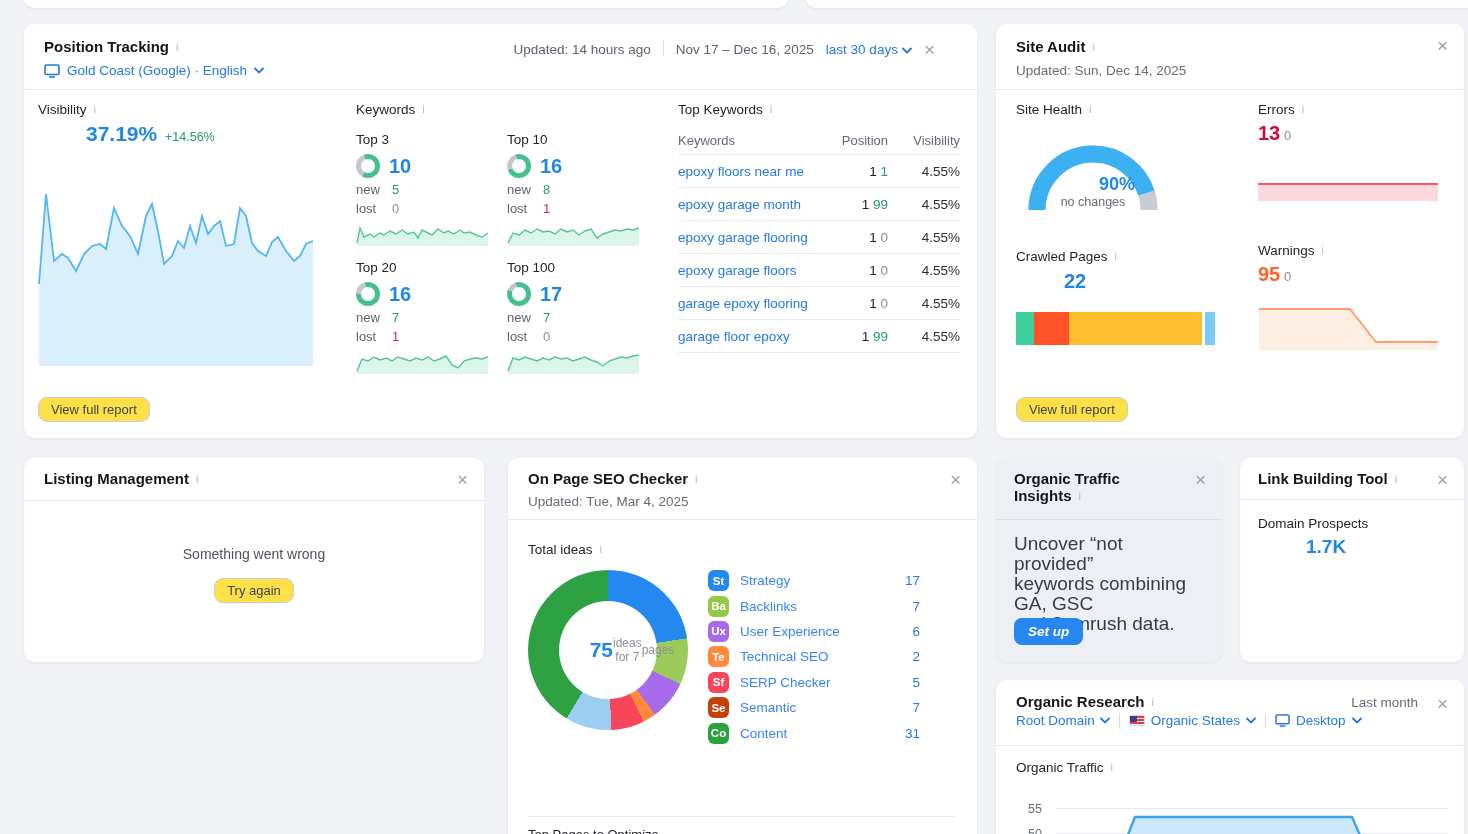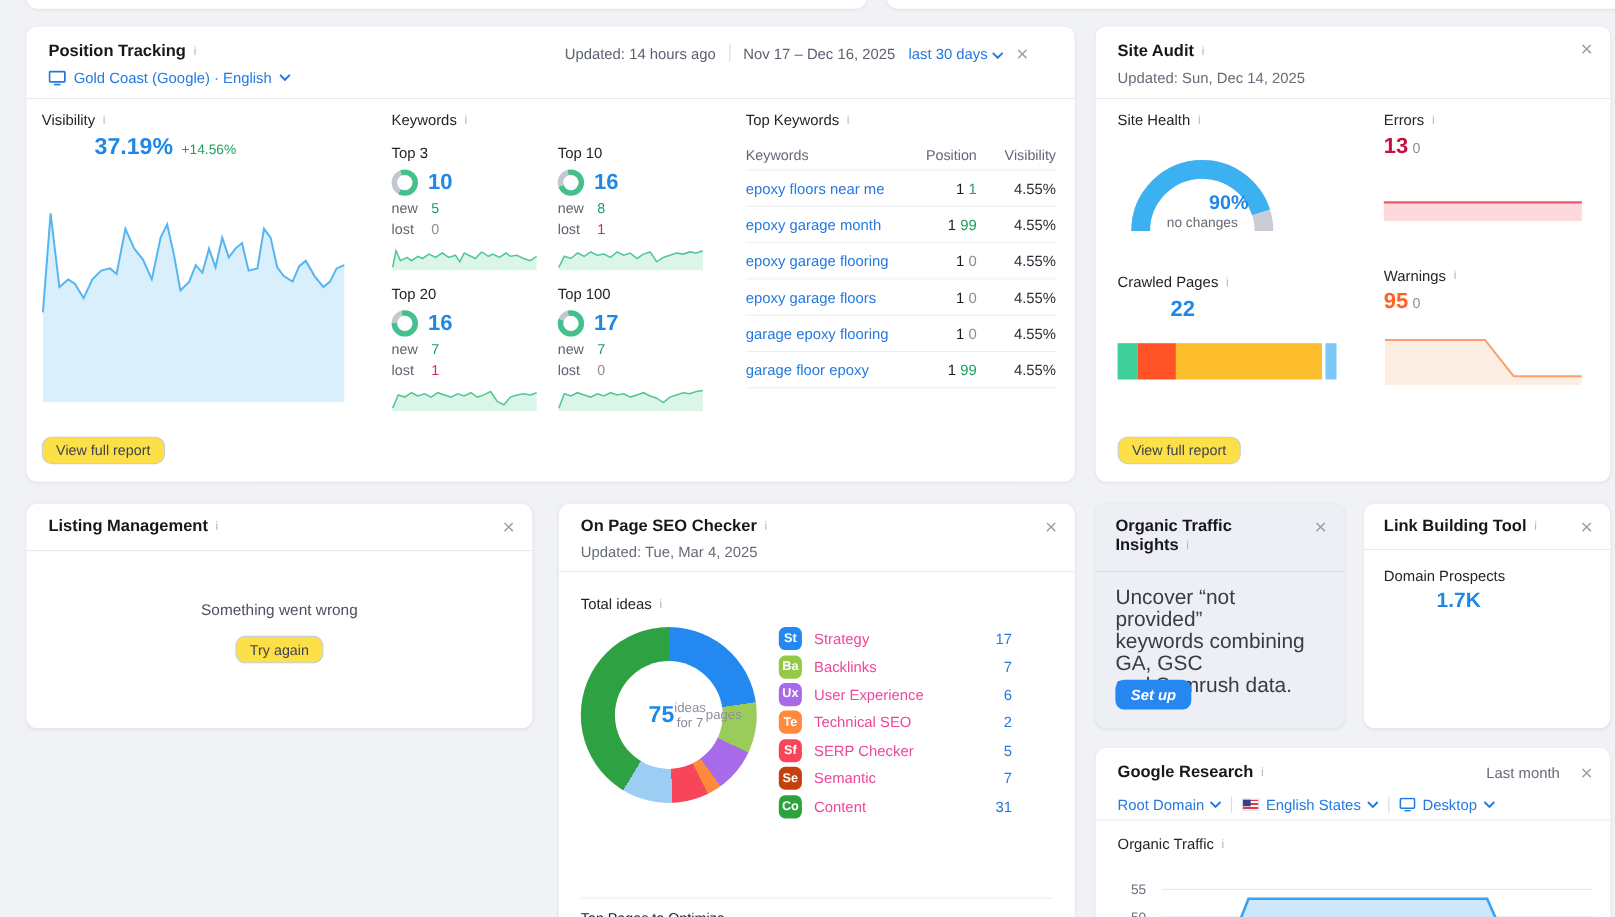--- a/index.html
+++ b/index.html
@@ -45,24 +45,24 @@
   
   .center-col { display:flex; flex-direction:column; align-items:center; }
   
   .donut { position:relative; width:160px; height:160px; border-radius:50%;
     background:conic-gradient(from 0deg,#2388f0 0 81.6deg,#9bcc5b 0 115.2deg,#a76ae8 0 144deg,#ff8a3e 0 153.6deg,#f9455a 0 177.6deg,#9ccdf3 0 211.2deg,#2ea242 0 360deg); }
   .donut::after { content:""; position:absolute; inset:31px; background:#fff; border-radius:50%; }
   .donut-center { position:absolute; inset:31px; display:flex; flex-direction:row; align-items:center; justify-content:center; z-index:2; text-align:center; }
   .legend-row { display:flex; align-items:center; height:25.4px; width:212px; }
   .badge { width:21px; height:21px; border-radius:6px; color:#fff; font-size:11.5px; font-weight:700; display:flex; align-items:center; justify-content:center; margin-right:11px; flex:0 0 auto; }
   .b0{background:#2388f0}.b1{background:#94c947}.b2{background:#a76ae8}.b3{background:#ff8a3e}.b4{background:#f9455a}.b5{background:#c2410c}.b6{background:#2ba23c}
-  .legend-row .llabel { flex:1; color:#ec4899; font-size:13.5px; }
+  .legend-row .llabel { flex:1; color:#3b82f6; font-size:13.5px; }
   .legend-row .lval { color:#2479e0; font-size:13.5px; cursor:pointer; }
   
-  .or-filters { display:flex; align-items:center; gap:9px; margin-top:14px; color:#2479e0; font-size:13.5px; }
+  .or-filters { display:flex; align-items:center; gap:9px; margin-top:3px; color:#2479e0; font-size:13.5px; }
   .gridline { position:absolute; height:1px; background:#e7e9ee; left:60px; right:16px; }
   .ytick { position:absolute; width:38px; text-align:right; color:#6b7080; font-size:12.5px; }
   .flag { display:inline-block; position:relative; width:16px; height:11px;
     background:repeating-linear-gradient(180deg,#e23a44 0 1.6px,#fff 1.6px 3.2px); border:0.5px solid #d8dbe1; }
   .flag::after { content:""; position:absolute; left:0; top:0; width:7px; height:6px; background:#3c3b8e; }
   .cta-blue { display:inline-block; background:#2787f0; color:#fff; font-weight:700; font-size:13.5px; border:none; border-radius:8px; padding:6px 14px; cursor:pointer; }
   svg { display:block; }
   .icon-inline { display:inline-flex; align-items:center; }
 </style>
 </head>
@@ -369,36 +369,36 @@
     <span class="close-x">×</span>
   </div>
   <div style="padding:16px 18px 0;">
     <div class="sec-label">Domain Prospects</div>
     <div class="big-blue" style="font-size:19px;margin-top:5px;">1.7K</div>
   </div>
 </div>
 
 <div class="card" style="left:996px;top:680px;width:468px;height:180px;">
   <div class="card-head" style="height:66px;padding:13px 20px 0;border-bottom:1px solid #e9eaef;">
-    <span class="title">Google Research</span><span class="info-i">i</span>
+    <span class="title">Organic Research</span><span class="info-i">i</span>
     <span class="gray" style="position:absolute;right:46px;top:15px;">Last month</span>
     <span class="close-x" style="top:14px;">×</span>
     <div class="or-filters">
       <span style="display:inline-flex;align-items:center;gap:5px;cursor:pointer;">
           <span>Root Domain</span>
           <span class="icon-inline">
             <svg width="10" height="7" viewBox="0 0 10 7">
               <polyline points="1,1.5 5,5.5 9,1.5" fill="none" stroke="#2479e0" stroke-width="1.8" stroke-linecap="round"></polyline>
             </svg>
           </span>
         </span>
       <span class="vdiv" style="height:15px;"></span>
       <span style="display:inline-flex;align-items:center;gap:6px;cursor:pointer;">
           <span class="flag"></span>
-          <span>English States</span>
+          <span>Organic States</span>
           <span class="icon-inline">
             <svg width="10" height="7" viewBox="0 0 10 7">
               <polyline points="1,1.5 5,5.5 9,1.5" fill="none" stroke="#2479e0" stroke-width="1.8" stroke-linecap="round"></polyline>
             </svg>
           </span>
         </span>
       <span class="vdiv" style="height:15px;"></span>
       <span style="display:inline-flex;align-items:center;gap:6px;cursor:pointer;">
           <span class="icon-inline">
             <svg width="15" height="13" viewBox="0 0 16 14">

